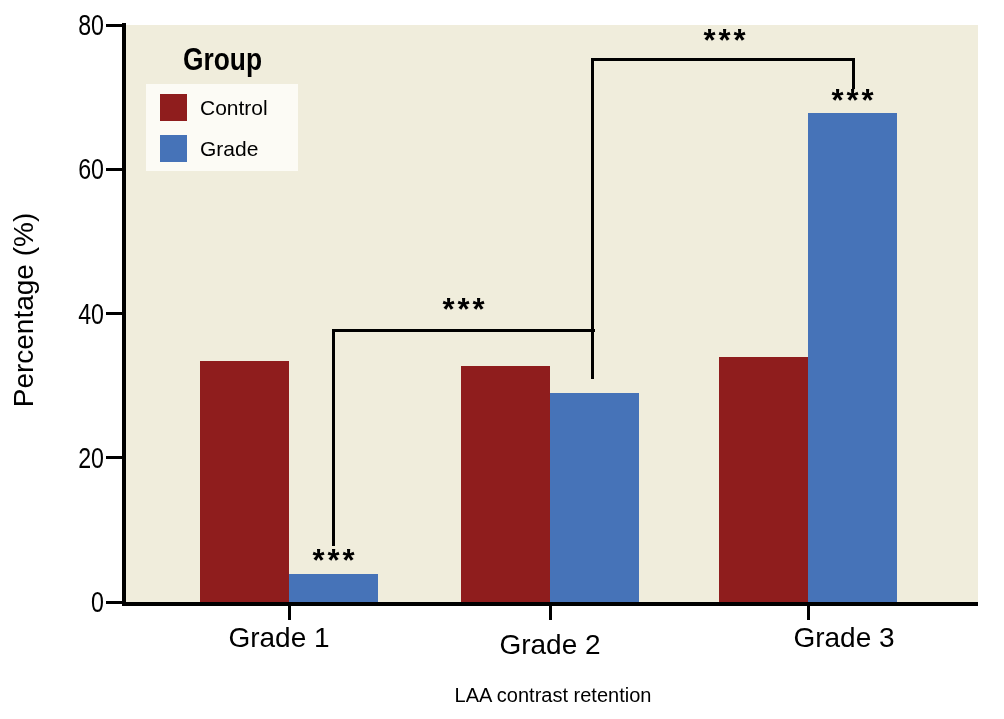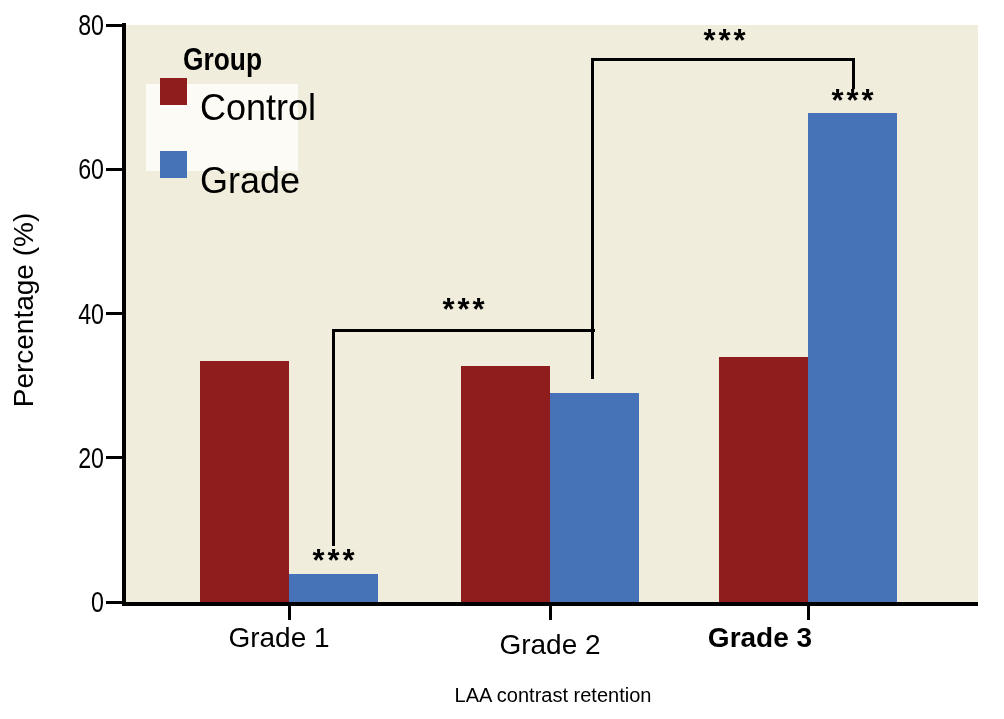--- a/index.html
+++ b/index.html
@@ -32,21 +32,21 @@
   #legend-title{
     position:absolute;left:183px;top:42px;font-size:31px;font-weight:bold;
     transform:scaleX(.85);transform-origin:0 0;white-space:nowrap;
   }
   #legend-box{
     position:absolute;left:146px;top:84px;width:152px;height:87px;background:#FCFBF5;
     display:flex;flex-direction:column;justify-content:center;gap:14px;padding-left:14px;box-sizing:border-box;
   }
   .legend-row{display:flex;align-items:center;}
   .legend-swatch{width:27px;height:27px;flex:0 0 27px;}
-  .legend-label{font-size:36px;line-height:27px;margin-left:13px;white-space:nowrap;margin-top:32px;}
+  .legend-label{font-size:21px;line-height:27px;margin-left:13px;white-space:nowrap;}
   .seg{position:absolute;background:#000;}
   #seg-e{left:332px;top:329px;width:3px;height:217px;}
   #seg-d{left:332px;top:329px;width:263px;height:3px;}
   #seg-a{left:591px;top:58px;width:3px;height:321px;}
   #seg-b{left:591px;top:58px;width:264px;height:3px;}
   #seg-c{left:852px;top:58px;width:3px;height:31px;}
   .sig{
     position:absolute;transform:translate(-50%,-50%);font-size:31px;font-weight:bold;
     letter-spacing:3px;white-space:nowrap;
   }
@@ -104,14 +104,14 @@
     <div class="bar" style="left: 461px; top: 366.151px; width: 89px; height: 235.849px; background: rgb(143, 29, 29);"></div>
     <div class="bar" style="left: 719px; top: 356.775px; width: 89px; height: 245.225px; background: rgb(143, 29, 29);"></div>
     <div class="bar" style="left: 289px; top: 573.871px; width: 89px; height: 28.1288px; background: rgb(70, 115, 184);"></div>
     <div class="bar" style="left: 550px; top: 392.837px; width: 89px; height: 209.162px; background: rgb(70, 115, 184);"></div>
     <div class="bar" style="left: 808px; top: 112.993px; width: 89px; height: 489.007px; background: rgb(70, 115, 184);"></div>
     <div class="xtick-mark" style="left: 287.5px;"></div>
     <div class="cat-label" style="left: 279px;">Grade 1</div>
     <div class="xtick-mark" style="left: 548.5px;"></div>
     <div class="cat-label" style="left: 550px; margin-top: 7px;">Grade 2</div>
     <div class="xtick-mark" style="left: 806.5px;"></div>
-    <div class="cat-label" style="left: 760px; font-weight: bold;">Grade 3</div>
+    <div class="cat-label" style="left: 844px;">Grade 3</div>
   </div>
 
 </body></html>

